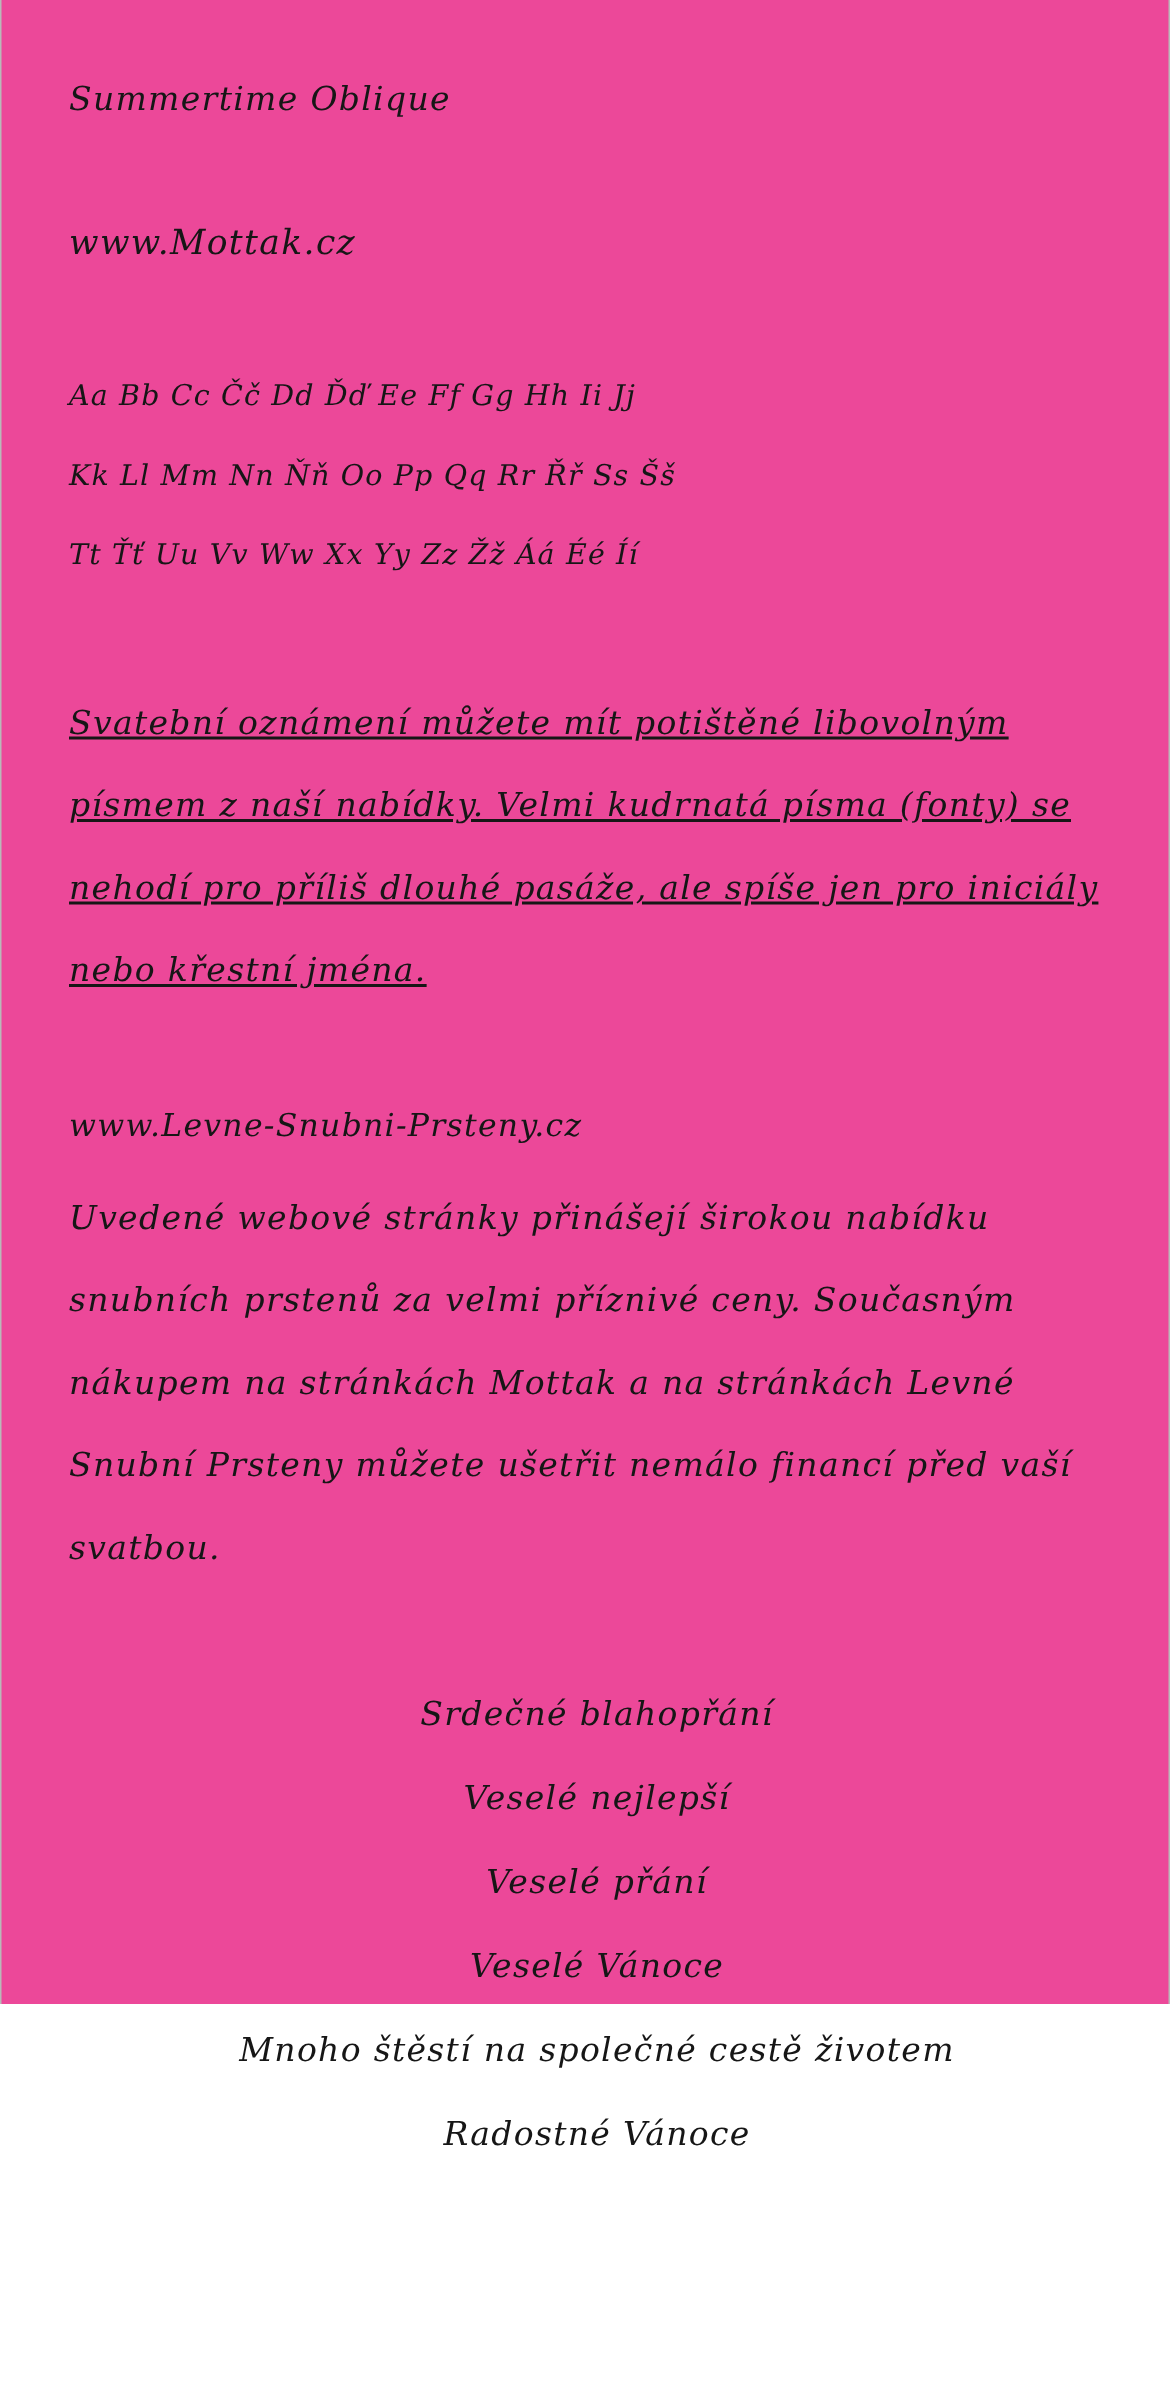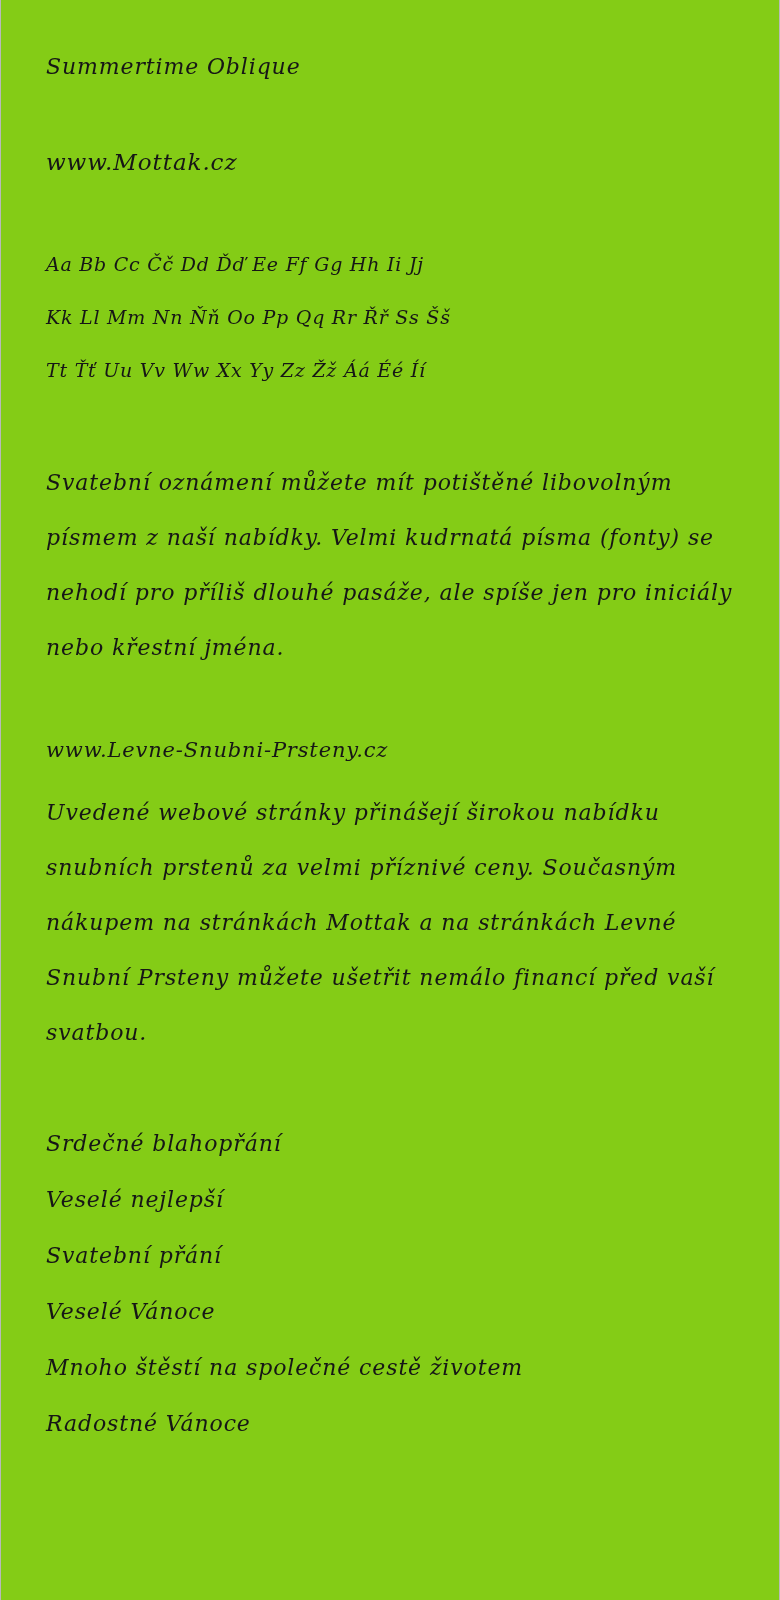--- a/index.html
+++ b/index.html
@@ -10,22 +10,22 @@
   body {
     width: 780px;
     height: 1600px;
     font-family: "Liberation Serif", serif;
     color: #1a1a1a;
     overflow: hidden;
   }
   .page {
     position: relative;
     width: 780px;
-    height: 1600px;
-    background: #84cc16;
+    height: 1336px;
+    background: #ec4899;
     box-sizing: border-box;
   }
   
   .page-frame {
     position: absolute;
     left: 0;
     top: 0;
     right: 0;
     bottom: 0;
     border-left: 1px solid #b9b9b9;
@@ -69,34 +69,36 @@
     white-space: nowrap;
   }
 
   .paragraph {
     font-size: 22px;
     line-height: 55px;
   }
   .para-1 {
     margin-top: 58px;
     width: 690px;
+    text-decoration: underline;
   }
 
   .site-2 {
     font-size: 21px;
     line-height: 26px;
     margin-top: 62px;
   }
   .para-2 {
     margin-top: 22px;
     width: 710px;
   }
 
   .wishes {
     margin-top: 56px;
+    text-align: center;
   }
   .wish-line {
     font-size: 22px;
     line-height: 56px;
     white-space: nowrap;
   }
 </style>
 </head>
 <body>
 
@@ -117,20 +119,20 @@
 
     <div class="specimen paragraph para-1">Svatební oznámení můžete mít potištěné libovolným písmem z naší nabídky. Velmi kudrnatá písma (fonty) se nehodí pro příliš dlouhé pasáže, ale spíše jen pro iniciály nebo křestní jména.</div>
 
     <div class="specimen site-2">www.Levne-Snubni-Prsteny.cz</div>
 
     <div class="specimen paragraph para-2">Uvedené webové stránky přinášejí širokou nabídku snubních prstenů za velmi příznivé ceny. Současným nákupem na stránkách Mottak a na stránkách Levné Snubní Prsteny můžete ušetřit nemálo financí před vaší svatbou.</div>
 
     <div class="wishes">
       <div class="specimen wish-line">Srdečné blahopřání</div>
       <div class="specimen wish-line">Veselé nejlepší</div>
-      <div class="specimen wish-line">Svatební přání</div>
+      <div class="specimen wish-line">Veselé přání</div>
       <div class="specimen wish-line">Veselé Vánoce</div>
       <div class="specimen wish-line">Mnoho štěstí na společné cestě životem</div>
       <div class="specimen wish-line">Radostné Vánoce</div>
     </div>
 
   </div>
 </div>
 
 </body></html>

